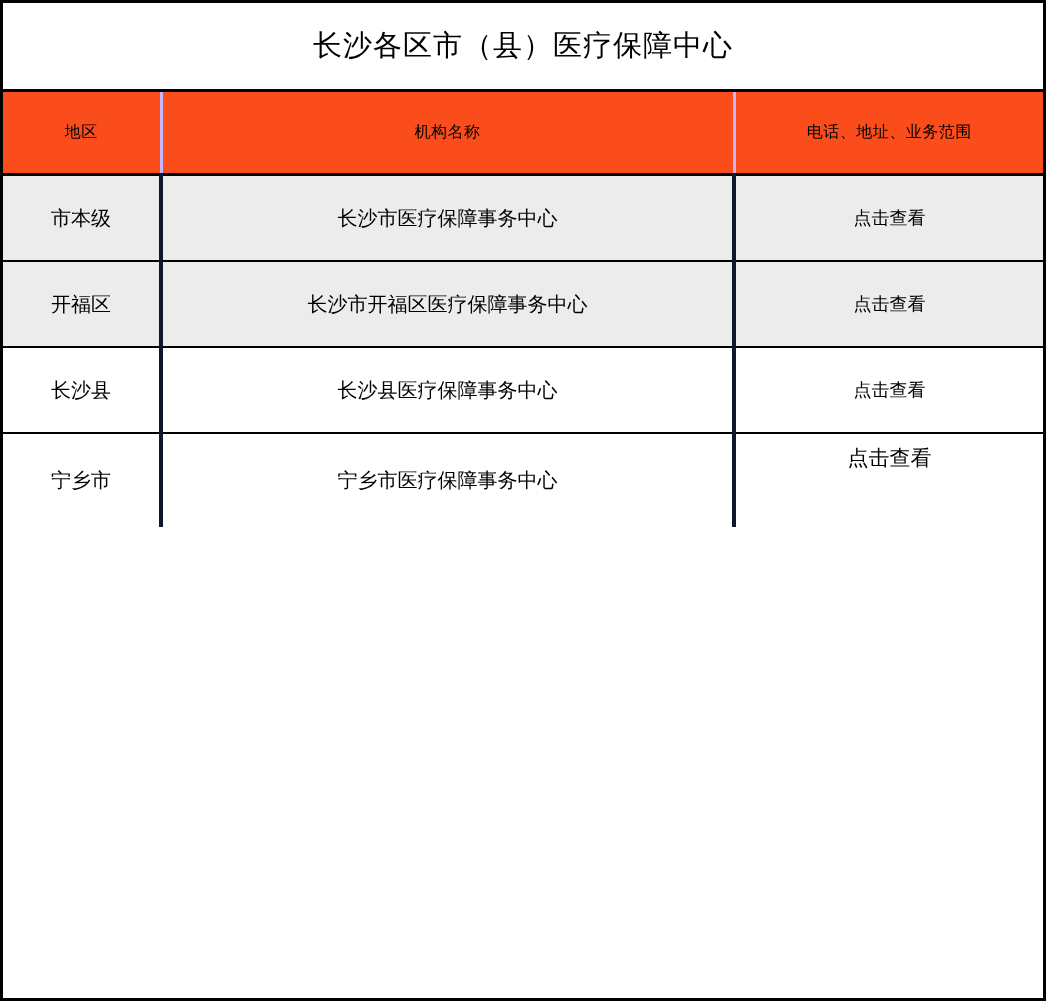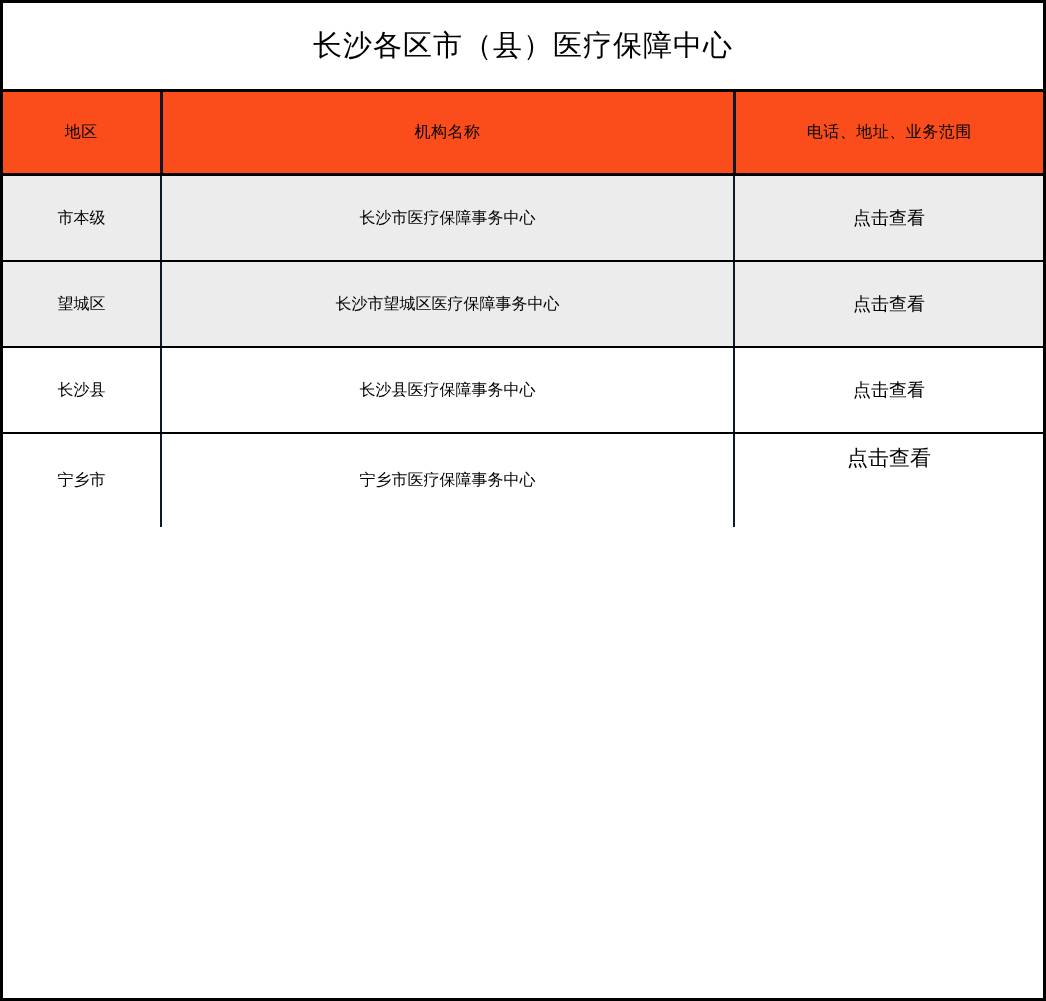--- a/index.html
+++ b/index.html
@@ -45,34 +45,34 @@
   col.c-region { width: 158px; }
   col.c-name   { width: 573px; }
   col.c-info   { width: 309px; }
 
   thead th {
     background: #fa4d1b;
     color: #000000;
     font-weight: normal;
     font-size: 16px;
     height: 79px;
-    border-right: 3px solid #0f172a;
+    border-right: 3px solid #c4b5fd;
     border-bottom: 3px solid #000000;
     text-align: center;
     vertical-align: middle;
     letter-spacing: 0.5px;
   }
   thead th:last-child { border-right: none; }
 
   tbody td {
     height: 82px;
-    font-size: 16px;
+    font-size: 20px;
     text-align: center;
     vertical-align: middle;
-    border-right: 2px solid #0f172a;
+    border-right: 4px solid #0f172a;
     border-bottom: 2px solid #000000;
     color: #000000;
   }
   tbody td:last-child { border-right: none; }
   tbody tr:last-child td { border-bottom: none; }
 
   tbody tr.shaded td { background: #ececec; }
   tbody tr.plain td { background: #ffffff; }
 
   td.info-cell { font-size: 18px; }
@@ -104,22 +104,22 @@
         <th>电话、地址、业务范围</th>
       </tr>
     </thead>
     <tbody>
       <tr class="shaded">
         <td>市本级</td>
         <td>长沙市医疗保障事务中心</td>
         <td class="info-cell">点击查看</td>
       </tr>
       <tr class="shaded">
-        <td>望城区</td>
-        <td>长沙市望城区医疗保障事务中心</td>
+        <td>开福区</td>
+        <td>长沙市开福区医疗保障事务中心</td>
         <td class="info-cell">点击查看</td>
       </tr>
       <tr class="plain">
         <td>长沙县</td>
         <td>长沙县医疗保障事务中心</td>
         <td class="info-cell">点击查看</td>
       </tr>
       <tr class="plain last-row">
         <td>宁乡市</td>
         <td>宁乡市医疗保障事务中心</td>

